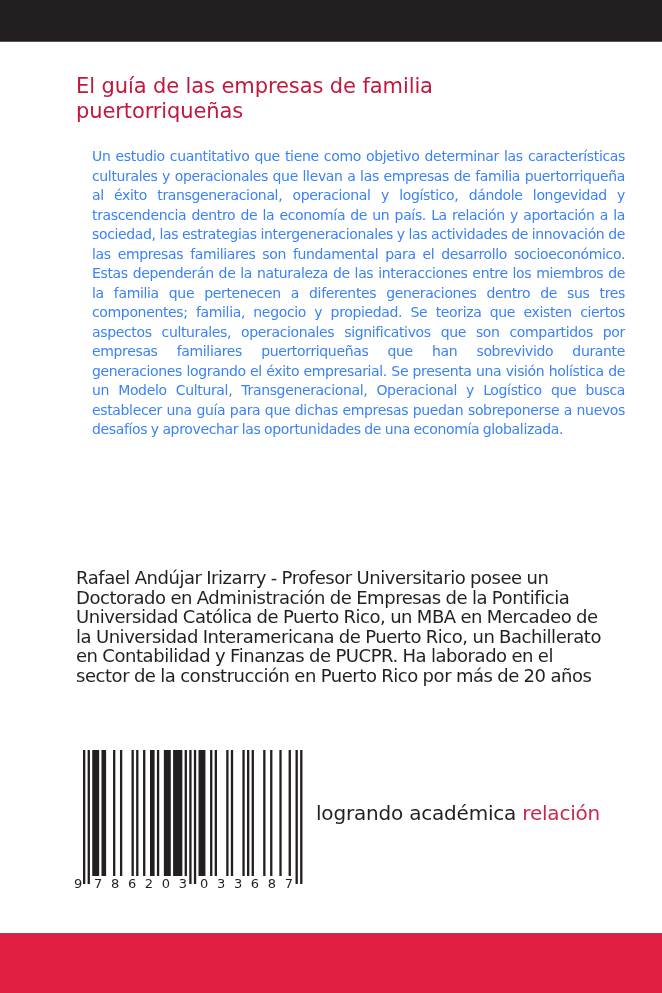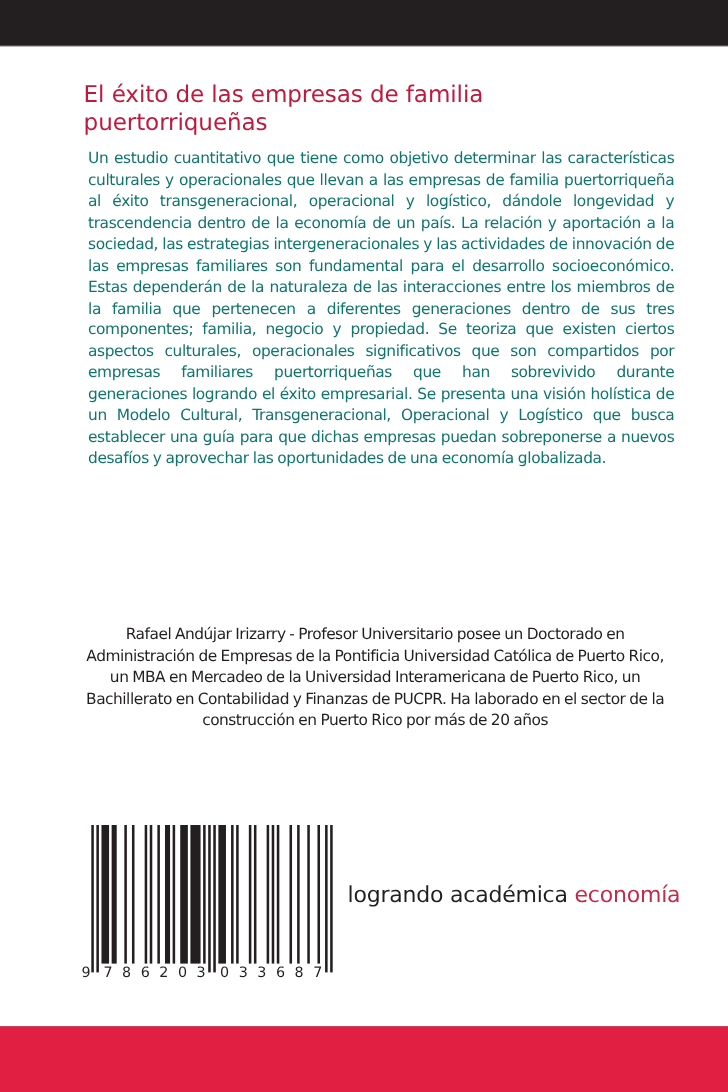--- a/index.html
+++ b/index.html
@@ -1,31 +1,31 @@
 <!DOCTYPE html>
 <html><head>
 <meta charset="utf-8">
 <style>
   html, body { margin:0; padding:0; }
   body { width:662px; height:993px; position:relative; background:#ffffff; overflow:hidden; font-family:"DejaVu Sans", sans-serif; }
   .top-band { position:absolute; left:0; top:0; width:662px; height:41px; background:#231f20; border-bottom:1px solid #555; }
   .title { position:absolute; left:76px; top:74px; width:520px; font-family:"DejaVu Sans", sans-serif; font-size:21px; line-height:25px; color:#c0193d; margin:0; font-weight:normal; letter-spacing:-0.1px; }
-  .abstract { position:absolute; left:76px; top:131px; width:533px; font-family:"DejaVu Sans", sans-serif; font-size:14px; line-height:19.5px; color:#0f766e; text-align:justify; margin:4px; letter-spacing:-0.35px; word-spacing:-0.5px; }
-  .bio { position:absolute; left:76px; top:568px; width:530px; font-family:"DejaVu Sans", sans-serif; font-size:14px; line-height:19.5px; color:#231f20; margin:0; letter-spacing:-0.45px; word-spacing:-0.5px;text-align:center; }
+  .abstract { position:absolute; left:76px; top:131px; width:533px; font-family:"DejaVu Sans", sans-serif; font-size:14px; line-height:19.5px; color:#3b82f6; text-align:justify; margin:16px; letter-spacing:-0.35px; word-spacing:-0.5px; }
+  .bio { position:absolute; left:76px; top:568px; width:530px; font-family:"DejaVu Sans", sans-serif; font-size:18px; line-height:19.5px; color:#231f20; margin:0; letter-spacing:-0.45px; word-spacing:-0.5px; }
   .barcode { position:absolute; left:72px; top:748px; width:240px; height:145px; }
   .publisher { position:absolute; left:316px; top:801px; font-family:"DejaVu Sans", sans-serif; font-size:20px; color:#231f20; white-space:nowrap; letter-spacing:-0.2px; }
   .publisher .accent { color:#c8284b; }
   .bottom-band { position:absolute; left:0; top:933px; width:662px; height:60px; background:#e11f43; border-top:1px solid #b23a50; }
 </style>
 </head>
 <body>
 
 <div class="top-band"></div>
 
-<h1 class="title">El éxito de las empresas de familia puertorriqueñas</h1>
+<h1 class="title">El guía de las empresas de familia puertorriqueñas</h1>
 
 <p class="abstract">Un estudio cuantitativo que tiene como objetivo determinar las características culturales y operacionales que llevan a las empresas de familia puertorriqueña al éxito transgeneracional, operacional y logístico, dándole longevidad y trascendencia dentro de la economía de un  país. La relación y aportación a la sociedad, las estrategias intergeneracionales y las actividades de innovación de las empresas familiares son fundamental para el desarrollo socioeconómico. Estas dependerán de la naturaleza de las interacciones entre los miembros de la familia que pertenecen a diferentes generaciones dentro de sus tres componentes; familia, negocio y propiedad. Se teoriza que existen ciertos aspectos culturales, operacionales significativos que son compartidos por empresas familiares puertorriqueñas que han sobrevivido durante generaciones logrando el éxito empresarial. Se presenta una visión holística de un Modelo Cultural, Transgeneracional, Operacional y Logístico que busca establecer una guía para que dichas empresas puedan sobreponerse a nuevos desafíos y aprovechar las oportunidades de una economía globalizada.</p>
 
 <p class="bio">Rafael Andújar Irizarry - Profesor Universitario posee un Doctorado en Administración de Empresas de la Pontificia Universidad Católica de Puerto Rico, un MBA en Mercadeo de la Universidad Interamericana de Puerto Rico, un Bachillerato en Contabilidad y Finanzas de PUCPR. Ha laborado en el sector de la construcción en Puerto Rico por más de 20 años</p>
 
 <svg class="barcode" viewBox="0 0 240 145" width="240" height="145">
   <g id="bars" fill="#231f20">
       <rect x="11.00" y="2" width="2.31" height="134"></rect>
       <rect x="15.62" y="2" width="2.31" height="134"></rect>
       <rect x="20.24" y="2" width="6.93" height="126"></rect>
@@ -57,15 +57,15 @@
       <rect x="223.52" y="2" width="2.31" height="134"></rect>
       <rect x="228.14" y="2" width="2.31" height="134"></rect>
     </g>
   <g font-family="DejaVu Sans, sans-serif" font-size="13" fill="#231f20">
     <text x="2" y="140">9</text>
     <text id="leftDigits" x="22" y="140" textLength="93" lengthAdjust="spacing">786203</text>
     <text id="rightDigits" x="128" y="140" textLength="93" lengthAdjust="spacing">033687</text>
   </g>
 </svg>
 
-<div class="publisher"><span>logrando académica </span><span class="accent">economía</span></div>
+<div class="publisher"><span>logrando académica </span><span class="accent">relación</span></div>
 
 <div class="bottom-band"></div>
 
 </body></html>

